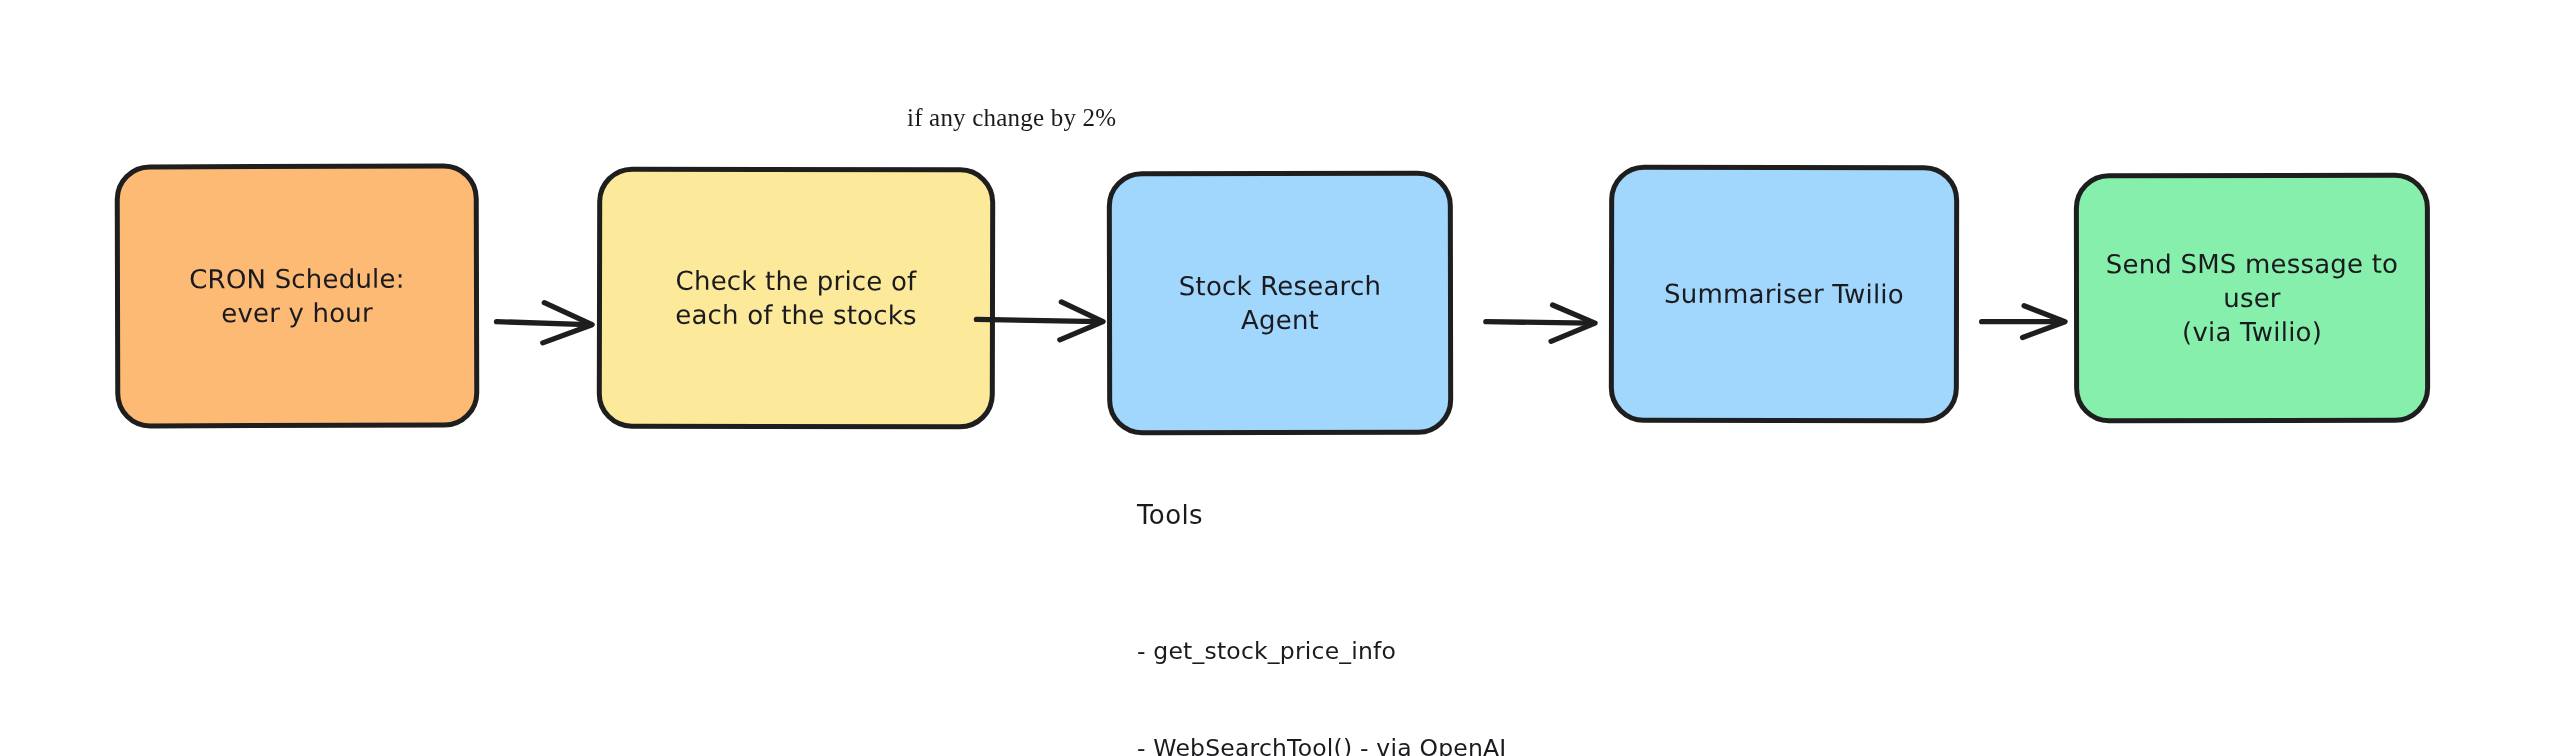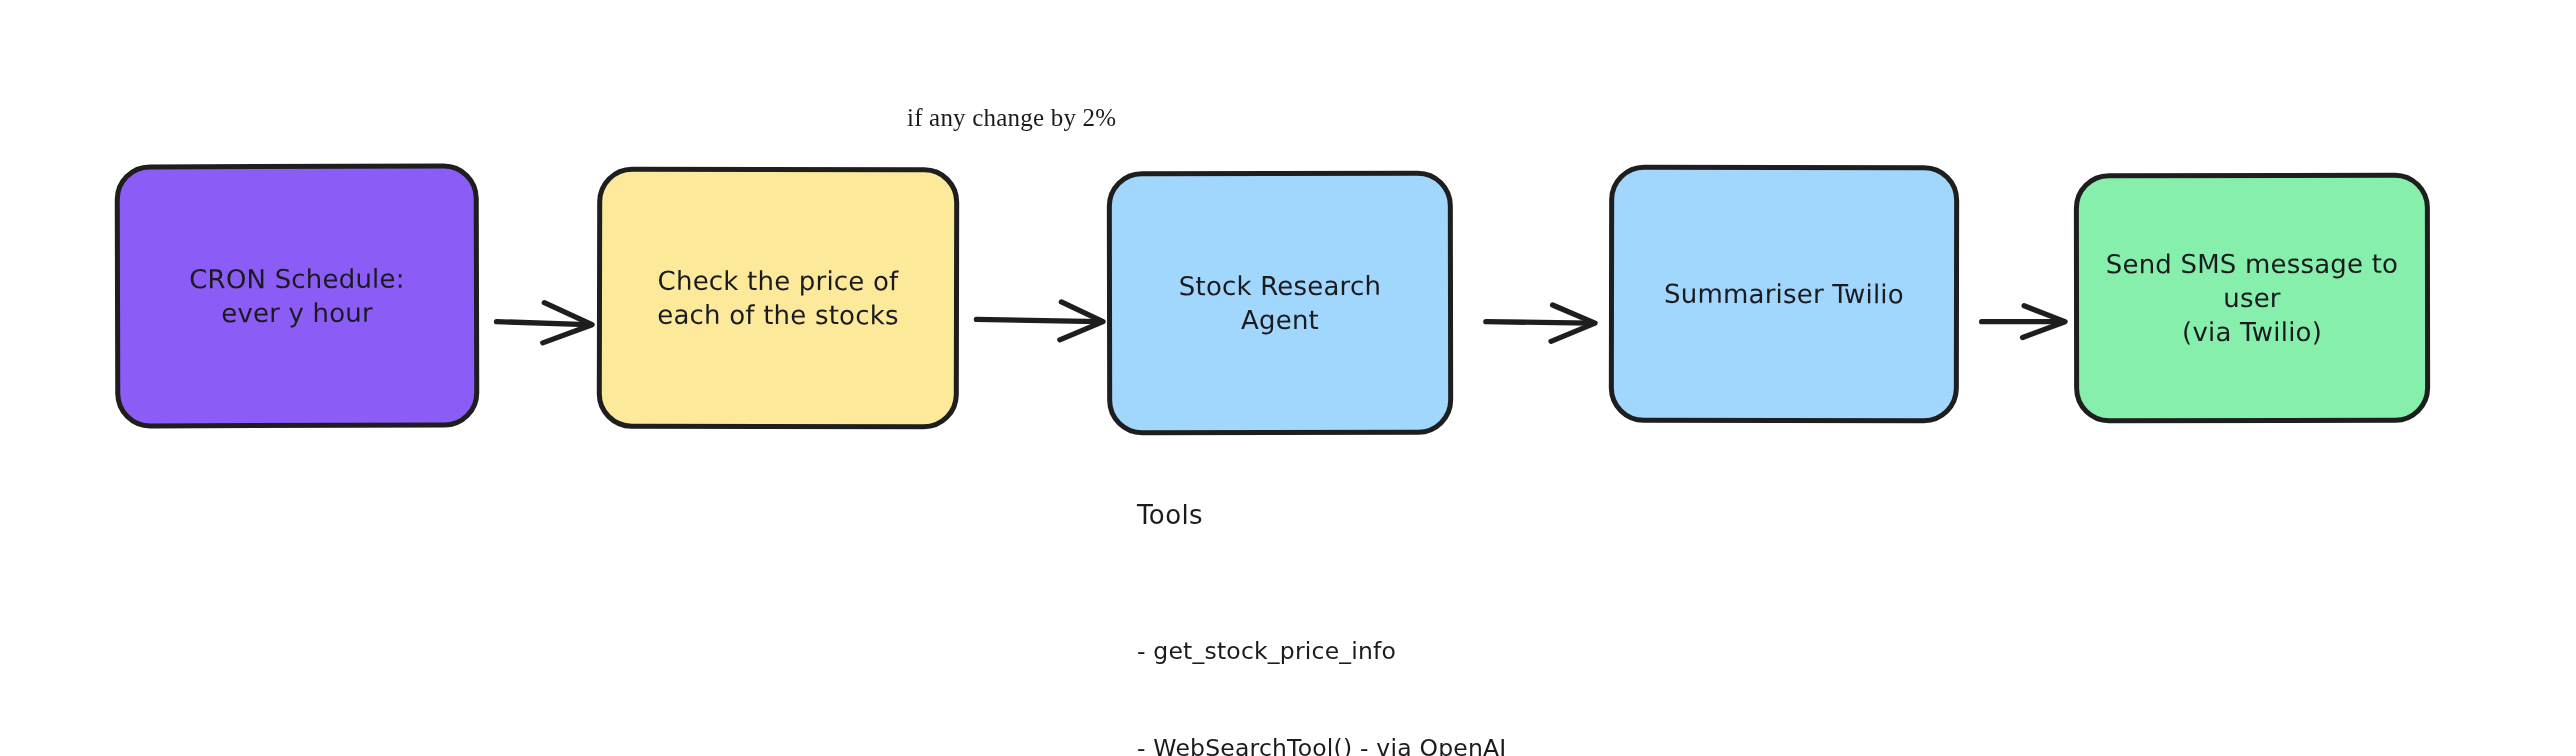--- a/index.html
+++ b/index.html
@@ -38,21 +38,21 @@
     letter-spacing: 0.2px;
     color: #1b1b1f;
     font-family: "DejaVu Sans", sans-serif;
   }
   .node .label {
     display: block;
     white-space: pre-line;
   }
 
   .node.n1 { left: 115px;  top: 164px; width: 364px; height: 264px; }
-  .node.n2 { left: 597px;  top: 167px; width: 362px; height: 262px; }
+  .node.n2 { left: 597px;  top: 167px; width: 398px; height: 262px; }
   .node.n3 { left: 1107px; top: 171px; width: 346px; height: 264px; }
   .node.n4 { left: 1609px; top: 165px; width: 350px; height: 258px; }
   .node.n5 { left: 2074px; top: 173px; width: 356px; height: 250px; }
 
   
   .node.n1 { transform: rotate(-0.15deg); }
   .node.n2 { transform: rotate(0.12deg); }
   .node.n3 { transform: rotate(-0.1deg); }
   .node.n4 { transform: rotate(0.1deg); }
   .node.n5 { transform: rotate(-0.08deg); }
@@ -99,21 +99,21 @@
     line-height: 1.38;
     letter-spacing: 0.2px;
   }
   .tools-list .tool-line { display: block; }
 </style>
 </head>
 <body>
 
 <div id="canvas" style="background: rgb(255, 255, 255);">
 
-  <div class="node n1" style="background-color: #8b5cf6; border-color: rgb(30, 30, 30);">
+  <div class="node n1" style="background-color: #fdba74; border-color: rgb(30, 30, 30);">
     <span class="label">CRON Schedule:
 ever y hour</span>
   </div>
 
   <div class="node n2" style="background-color: rgb(252, 233, 154); border-color: rgb(30, 30, 30);">
     <span class="label">Check the price of
 each of the stocks</span>
   </div>
 
   <div class="node n3" style="background-color: rgb(161, 214, 253); border-color: rgb(30, 30, 30);">

